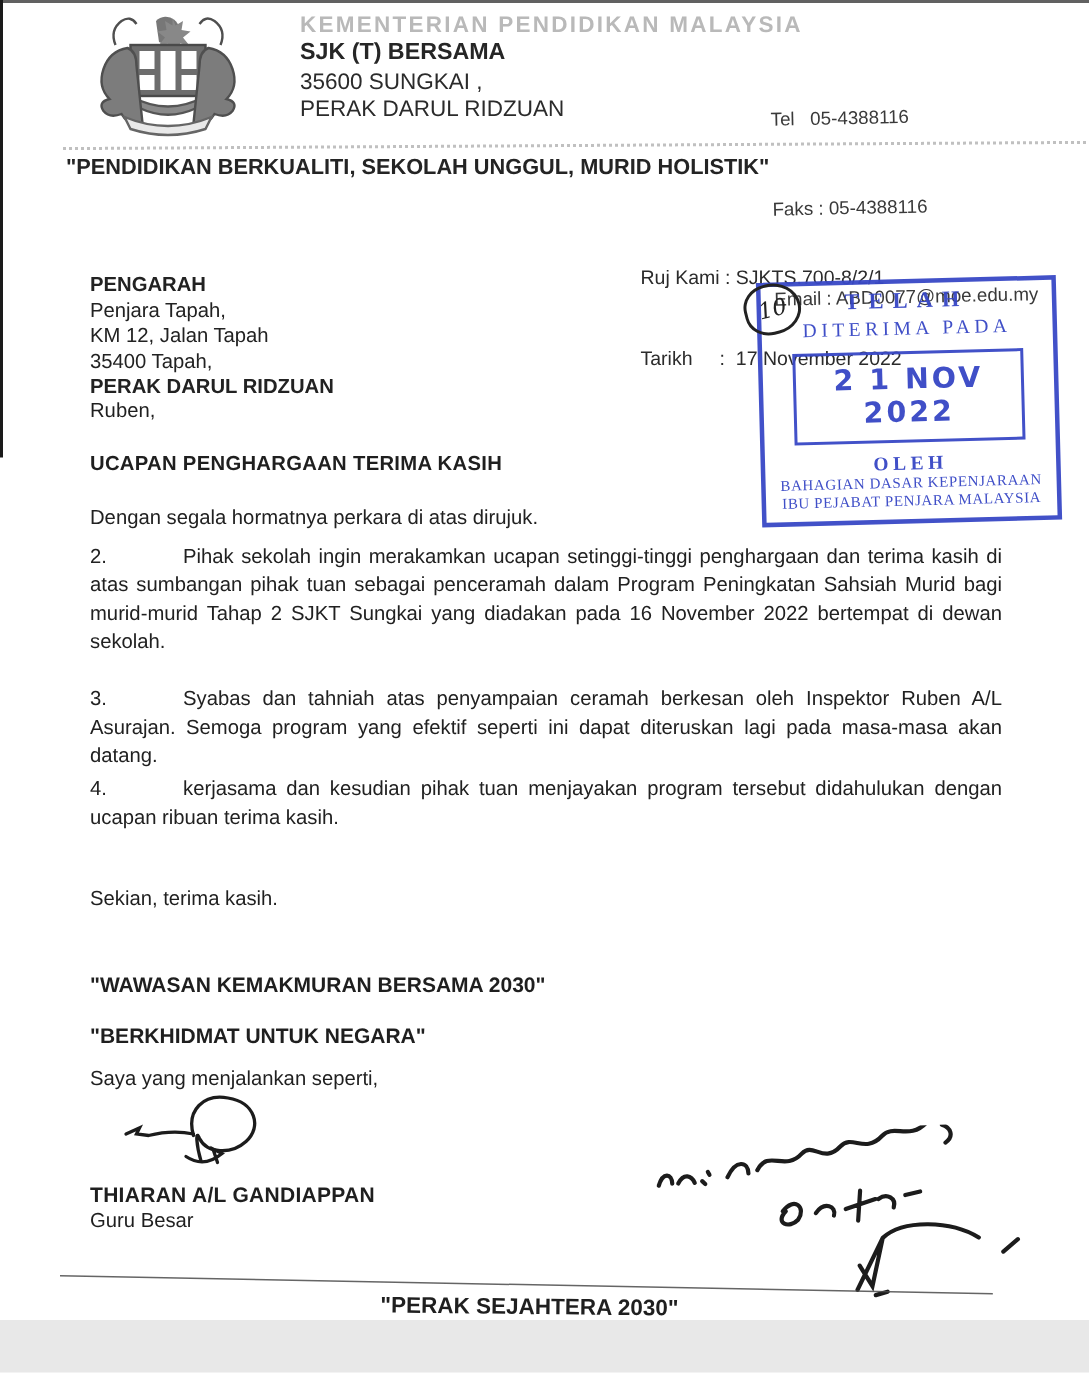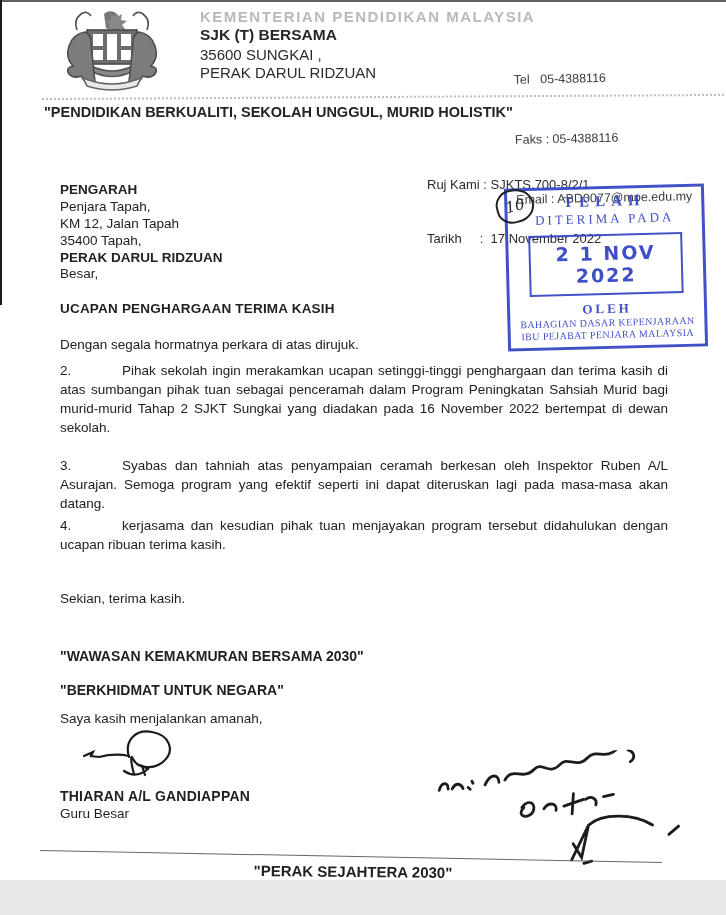--- a/index.html
+++ b/index.html
@@ -130,41 +130,41 @@
     <div class="l2">DITERIMA PADA</div>
     <div class="datebox">
       <div class="date">2 1 NOV 2022</div>
     </div>
     <div class="oleh">OLEH</div>
     <div class="dept">BAHAGIAN DASAR KEPENJARAAN</div>
     <div class="dept">IBU PEJABAT PENJARA MALAYSIA</div>
   </div>
   <div class="abs circled-num">10</div>
 
-  <div class="abs salutation">Besar,</div>
+  <div class="abs salutation">Ruben,</div>
   <div class="abs para p1">Dengan segala hormatnya perkara di atas dirujuk.</div>
 
   <div class="abs subject">UCAPAN PENGHARGAAN TERIMA KASIH</div>
 
   <div class="abs para p2">
     <span class="pnum">2.</span><span>Pihak sekolah ingin merakamkan ucapan setinggi-tinggi penghargaan dan terima kasih di atas sumbangan pihak tuan sebagai penceramah dalam Program Peningkatan Sahsiah Murid bagi murid-murid Tahap 2 SJKT Sungkai yang diadakan pada 16 November 2022 bertempat di dewan sekolah.</span>
   </div>
 
   <div class="abs para p3">
     <span class="pnum">3.</span><span>Syabas dan tahniah atas penyampaian ceramah berkesan oleh Inspektor Ruben A/L Asurajan. Semoga program yang efektif seperti ini dapat diteruskan lagi pada masa-masa akan datang.</span>
   </div>
 
   <div class="abs para p4">
     <span class="pnum">4.</span><span>kerjasama dan kesudian pihak tuan menjayakan program tersebut didahulukan dengan ucapan ribuan terima kasih.</span>
   </div>
 
   <div class="abs sekian">Sekian, terima kasih.</div>
   <div class="abs slogan1">"WAWASAN KEMAKMURAN BERSAMA 2030"</div>
   <div class="abs slogan2">"BERKHIDMAT UNTUK NEGARA"</div>
-  <div class="abs amanah">Saya kasih menjalankan amanah,</div>
+  <div class="abs amanah">Saya yang menjalankan seperti,</div>
 
   <span class="abs" style="top:726px;left:80px;">
     <svg width="120" height="62" viewBox="0 0 120 62">
       <g fill="none" stroke="#1c1c1c" stroke-width="2.2" stroke-linecap="round">
         <path d="M4,30 l9,-4 l-2,4 l8,1 q16,-4 30,-1"></path>
         <path d="M49,31 C44,14 56,3 72,6 C90,9 95,25 84,35 C74,44 58,43 53,33 C50,26 51,38 54,48"></path>
         <path d="M44,45 q12,8 24,-2 l-6,-3 l3,9"></path>
       </g>
     </svg>
   </span>

